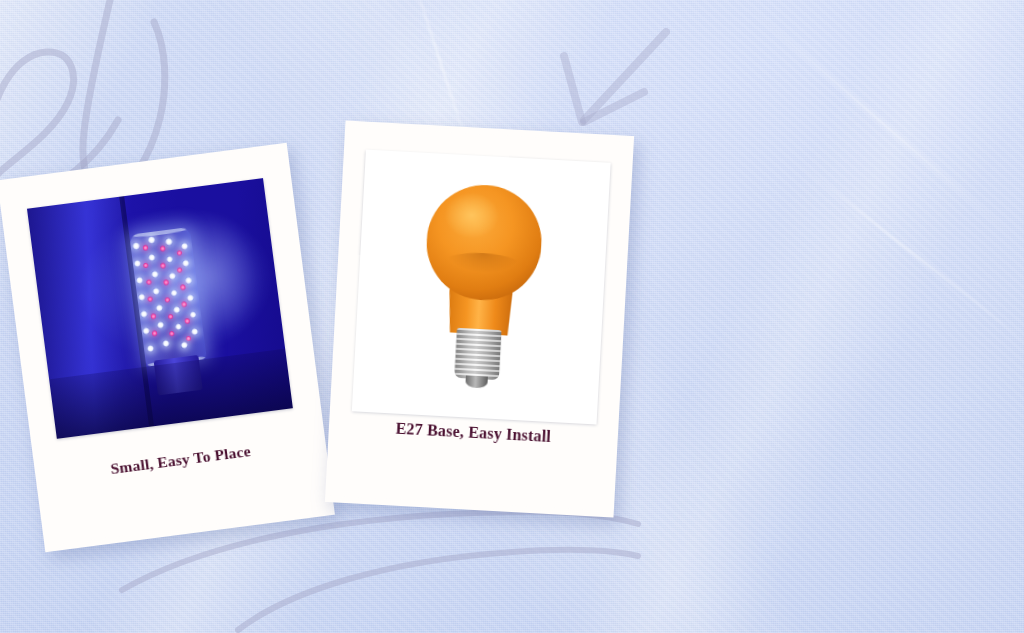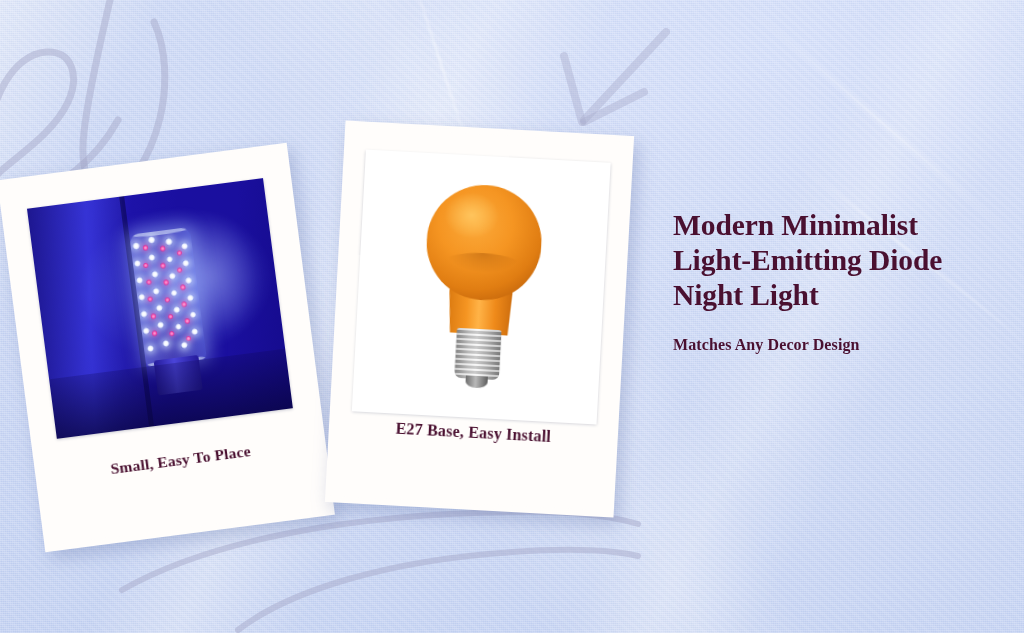--- a/index.html
+++ b/index.html
@@ -325,18 +325,14 @@
           <div class="ob-neck-shade"></div>
           <div class="ob-screw"></div>
           <div class="ob-tip"></div>
         </div>
       </div>
 
       <div class="caption" id="caption-bulb">E27 Base, Easy Install</div>
     </div>
   </div>
 
-  <div id="copy">
-    <div id="headline">Modern Minimalist Light-Emitting Diode Night Light</div>
-    <div id="subhead">Matches Any Decor Design</div>
-  </div>
 
 </div>
 
 </body></html>

